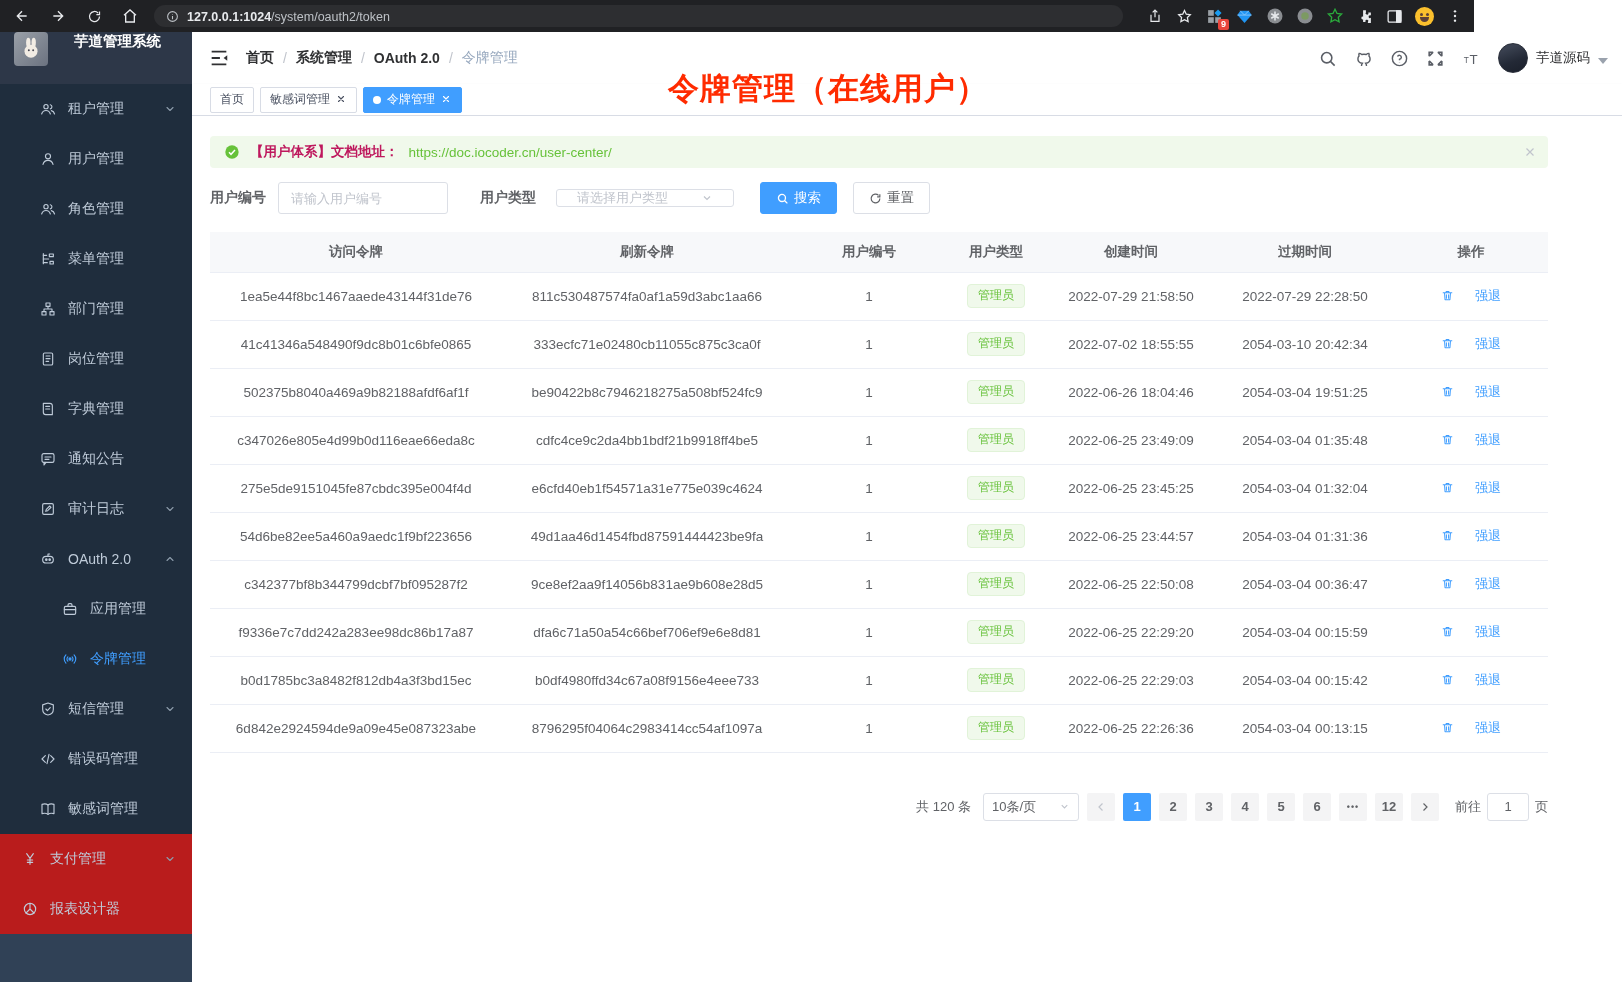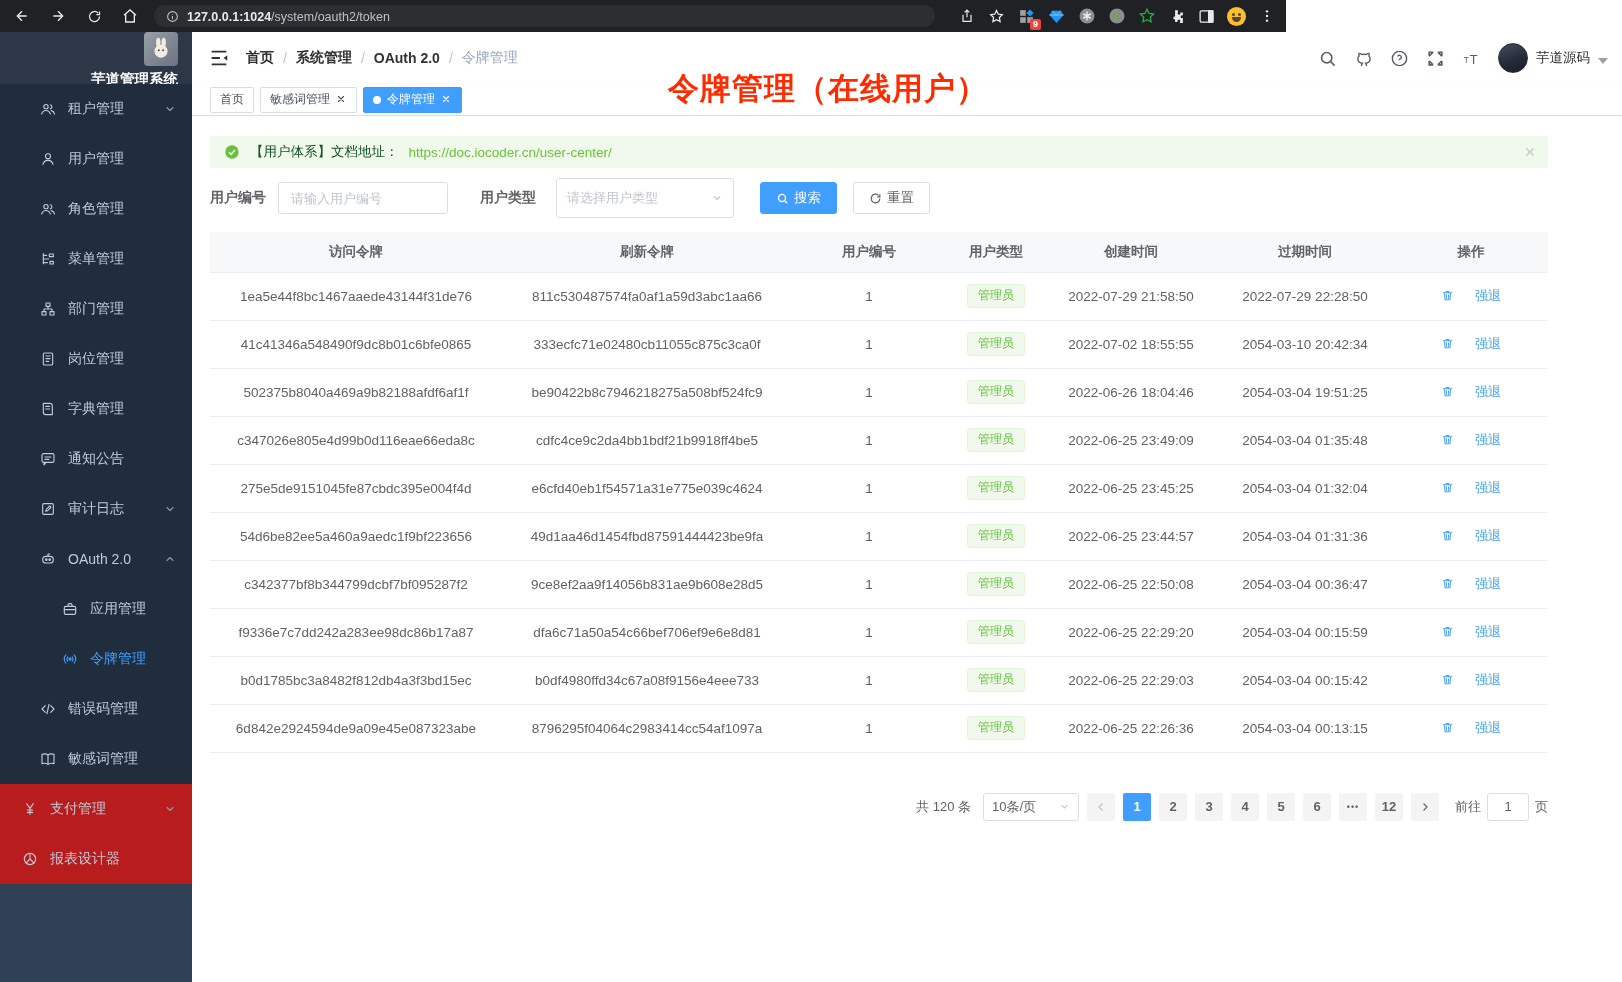--- a/index.html
+++ b/index.html
@@ -5,42 +5,42 @@
   * { box-sizing: border-box; }
   html,body { margin:0; padding:0; }
   body {
     width:1622px; height:982px; position:relative; overflow:hidden;
     font-family:"Liberation Sans","DejaVu Sans",sans-serif;
     background:#fff; font-size:14px; color:#303133;
   }
   svg { display:block; }
 
   
-  .browser-bar { position:absolute; top:0; left:0; width:1286px; height:32px;
+  .browser-bar { position:absolute; top:0; left:0; width:1474px; height:32px;
     background:#202124; display:flex; align-items:center; padding:0 10px; gap:12px; }
   .bb-btn { width:24px; height:24px; display:flex; align-items:center; justify-content:center;
     color:#e8eaed; border-radius:50%; flex:none; }
   .bb-btn svg { stroke:#e8eaed; }
   .url-pill { height:22px; width:1128px; background:#2d2e31; border-radius:11px;
     display:flex; align-items:center; padding:0 12px; gap:8px; color:#e8eaed; }
   .url-pill .host { color:#e8eaed; font-weight:bold; font-size:12.5px; }
   .url-pill .path { color:#bdc1c6; font-size:12.5px; }
   .bb-right { display:flex; align-items:center; gap:11px; margin-left:10px; }
   .ext-ico { width:19px; height:19px; display:flex; align-items:center; justify-content:center; position:relative; flex:none; }
   .badge-red { position:absolute; right:-5px; bottom:-4px; background:#e8453c; color:#fff;
     font-size:9px; line-height:11px; padding:0 3px; border-radius:2px; font-weight:bold; }
   .smiley { width:19px; height:19px; border-radius:50%; background:#fbc02d; position:relative; }
   .smiley:before { content:""; position:absolute; left:5px; top:6px; width:3px; height:3px;
     border-radius:50%; background:#5d4037; box-shadow:6px 0 0 #5d4037; }
   .smiley:after { content:""; position:absolute; left:5px; top:10px; width:9px; height:5px;
     border-radius:0 0 9px 9px; background:#5d4037; }
 
   
   .sidebar { position:absolute; top:32px; left:0; width:192px; height:950px; background:#304156; }
-  .logo-bar { height:52px; background:#2d3748; display:flex; align-items:flex-end; padding:0 14px; gap:4px;flex-direction:column; }
+  .logo-bar { height:52px; background:#2d3748; display:flex; align-items:flex-start; padding:0 14px; gap:26px; }
   .logo-img { width:34px; height:34px; border-radius:4px; flex:none;
     background:linear-gradient(135deg,#9aa0a8,#6b7280); display:flex; align-items:center; justify-content:center; }
   .logo-title { color:#fff; font-size:14.5px; font-weight:bold; white-space:nowrap; }
   .menu { }
   .menu-item { height:50px; display:flex; align-items:center; color:#bfcbd9; cursor:pointer;
     font-size:14px; position:relative; }
   .menu-item.sub  { background:#1f2d3d; padding-left:40px; }
   .menu-item.sub2 { background:#1f2d3d; padding-left:62px; }
   .menu-item.top  { background:#b91c1c; padding-left:22px; }
   .menu-item .mi-icon { width:16px; height:16px; margin-right:12px; color:#bfcbd9; flex:none; }
@@ -79,30 +79,30 @@
   .annotation { position:absolute; left:668px; top:68px; font-size:31px; font-weight:bold;
     color:#ff2b00; letter-spacing:1px; z-index:30; white-space:nowrap; }
 
   
   .main { position:absolute; left:192px; top:116px; width:1430px; height:866px; background:#fff; padding:20px 0 0 18px; }
   .content-inner { width:1338px; }
 
   .alert { height:32px; background:#f0f9eb; border-radius:4px; display:flex; align-items:center;
     padding:0 14px; gap:10px; position:relative; }
   .alert .al-check { width:16px; height:16px; flex:none; }
-  .alert .al-text { color:#14532d; font-size:13.5px; font-weight:normal; }
+  .alert .al-text { color:#be185d; font-size:13.5px; font-weight:bold; }
   .alert .al-link { color:#67c23a; font-size:13.5px; text-decoration:none; }
   .alert .al-close { position:absolute; right:12px; color:#c0c4cc; width:12px; height:12px; cursor:pointer; }
 
   .filter-row { margin-top:14px; display:flex; align-items:center; gap:10px; height:32px; }
   .f-label { font-weight:bold; color:#606266; font-size:14px; margin-right:2px; }
   .f-input { width:170px; height:32px; border:1px solid #dcdfe6; border-radius:3px; padding:0 12px;
     font-size:13px; color:#0f766e; outline:none; font-family:inherit; }
   .f-input::placeholder { color:#c0c4cc; }
-  .f-select { width:178px; height:40px; border:1px solid #dcdfe6; border-radius:3px; padding:0 10px;
+  .f-select { width:178px; height:18px; border:1px solid #dcdfe6; border-radius:3px; padding:0 20px;
     display:flex; align-items:center; justify-content:space-between; color:#c0c4cc; font-size:13px;
     cursor:pointer; margin-left:8px; }
   .f-select .sel-arrow { width:12px; height:12px; color:#c0c4cc; }
   .btn { height:32px; border-radius:3px; display:inline-flex; align-items:center; gap:5px;
     padding:0 15px; font-size:13.5px; cursor:pointer; border:1px solid #dcdfe6; background:#fff; color:#606266; }
   .btn .b-ico { width:13px; height:13px; }
   .btn.primary { background:#409eff; border-color:#409eff; color:#fff; margin-left:16px; }
   .btn.plain { margin-left:6px; }
 
   
@@ -382,20 +382,34 @@
           <svg width="16" height="16" viewBox="0 0 24 24" fill="none" stroke="currentColor" stroke-width="1.7" stroke-linecap="round" stroke-linejoin="round">
             <circle cx="12" cy="12" r="1.6" fill="currentColor"></circle>
             <path d="M8.8 15.2a4.5 4.5 0 0 1 0-6.4M15.2 8.8a4.5 4.5 0 0 1 0 6.4M5.9 18.1a8.6 8.6 0 0 1 0-12.2M18.1 5.9a8.6 8.6 0 0 1 0 12.2"></path>
           </svg>
         </span>
         <span class="mi-label">令牌管理</span>
       </div>
       <div class="menu-item sub">
         <span class="mi-icon">
           <svg width="16" height="16" viewBox="0 0 24 24" fill="none" stroke="currentColor" stroke-width="1.7" stroke-linecap="round" stroke-linejoin="round">
+            <path d="M12 3l8 2.8v6.4c0 4.8-3.4 7.8-8 8.8-4.6-1-8-4-8-8.8V5.8z"></path>
+            <path d="M8.8 12l2.3 2.3 4.2-4.5"></path>
+          </svg>
+        </span>
+        <span class="mi-label">短信管理</span>
+        <span class="mi-arrow">
+          <svg width="12" height="12" viewBox="0 0 24 24" fill="none" stroke="currentColor" stroke-width="2.2" stroke-linecap="round" stroke-linejoin="round">
+            <path d="M6 9l6 6 6-6"></path>
+          </svg>
+        </span>
+      </div>
+      <div class="menu-item sub">
+        <span class="mi-icon">
+          <svg width="16" height="16" viewBox="0 0 24 24" fill="none" stroke="currentColor" stroke-width="1.7" stroke-linecap="round" stroke-linejoin="round">
             <path d="M8 7l-5 5 5 5M16 7l5 5-5 5M13.5 5l-3 14"></path>
           </svg>
         </span>
         <span class="mi-label">错误码管理</span>
       </div>
       <div class="menu-item sub">
         <span class="mi-icon">
           <svg width="16" height="16" viewBox="0 0 24 24" fill="none" stroke="currentColor" stroke-width="1.7" stroke-linecap="round" stroke-linejoin="round">
             <path d="M12 6C10 4.5 6.5 4 3 5v14c3.5-1 7-.5 9 1 2-1.5 5.5-2 9-1V5c-3.5-1-7-.5-9 1z"></path>
             <path d="M12 6v14"></path>

